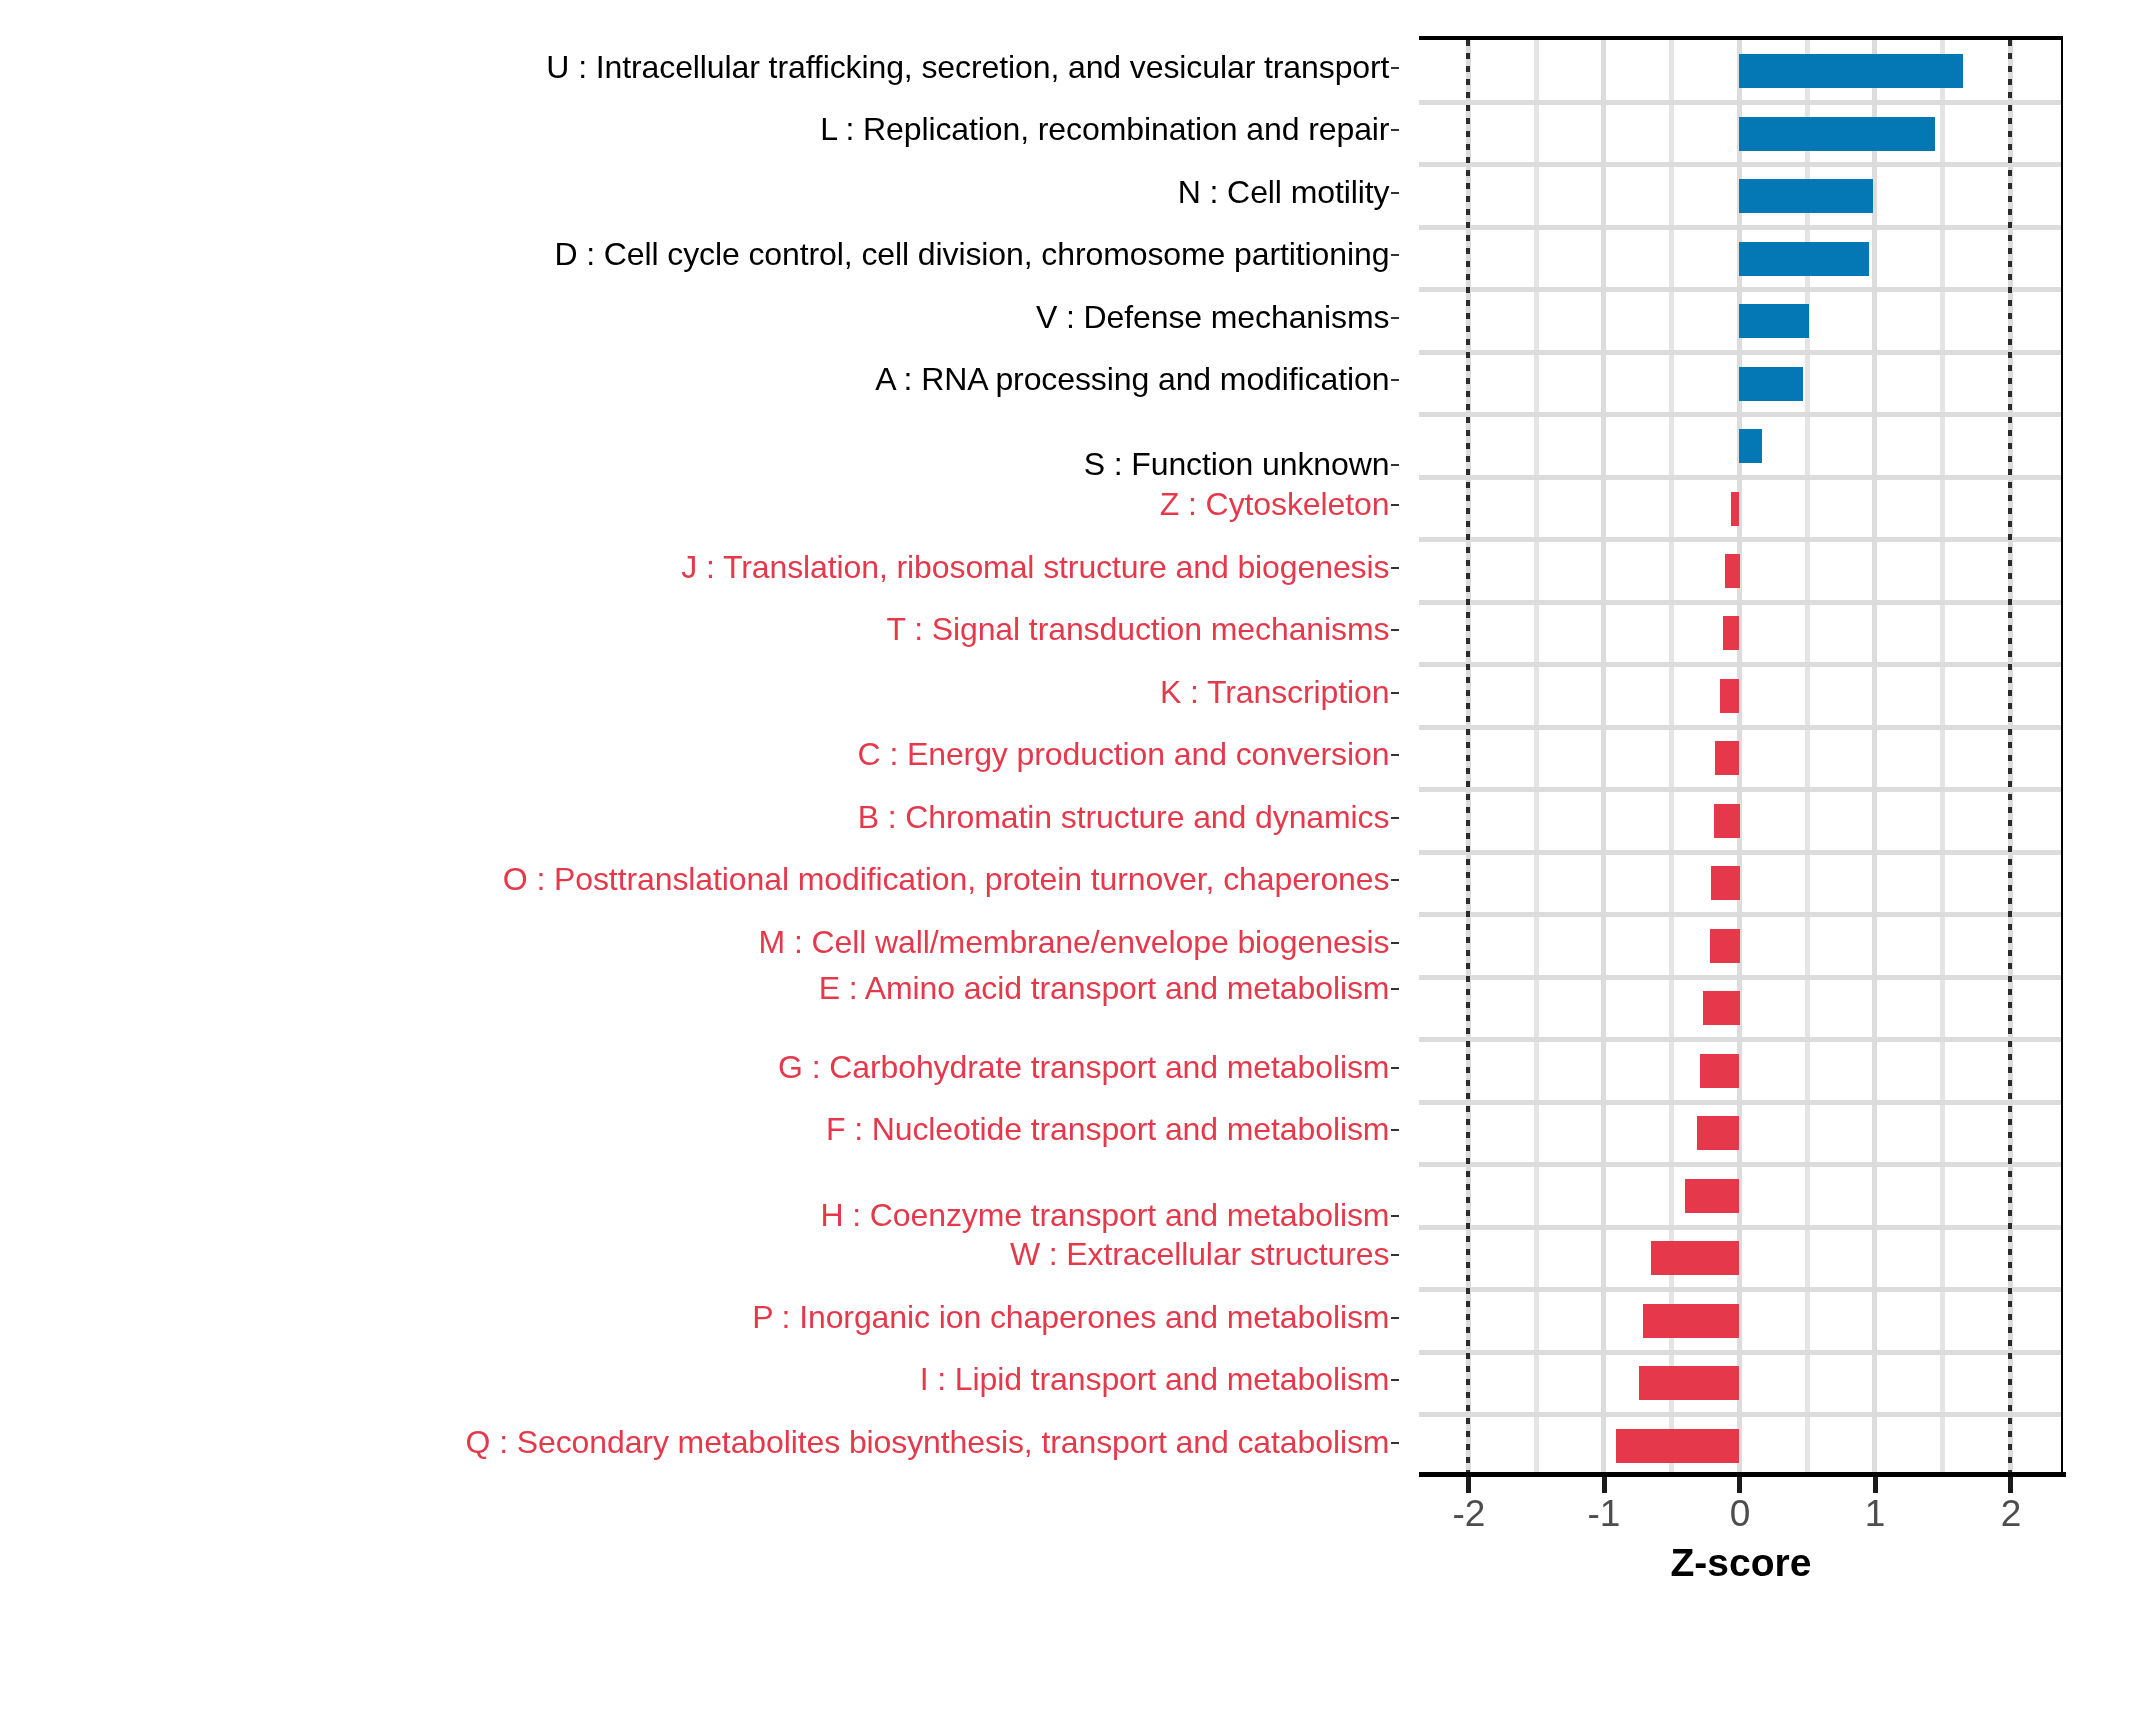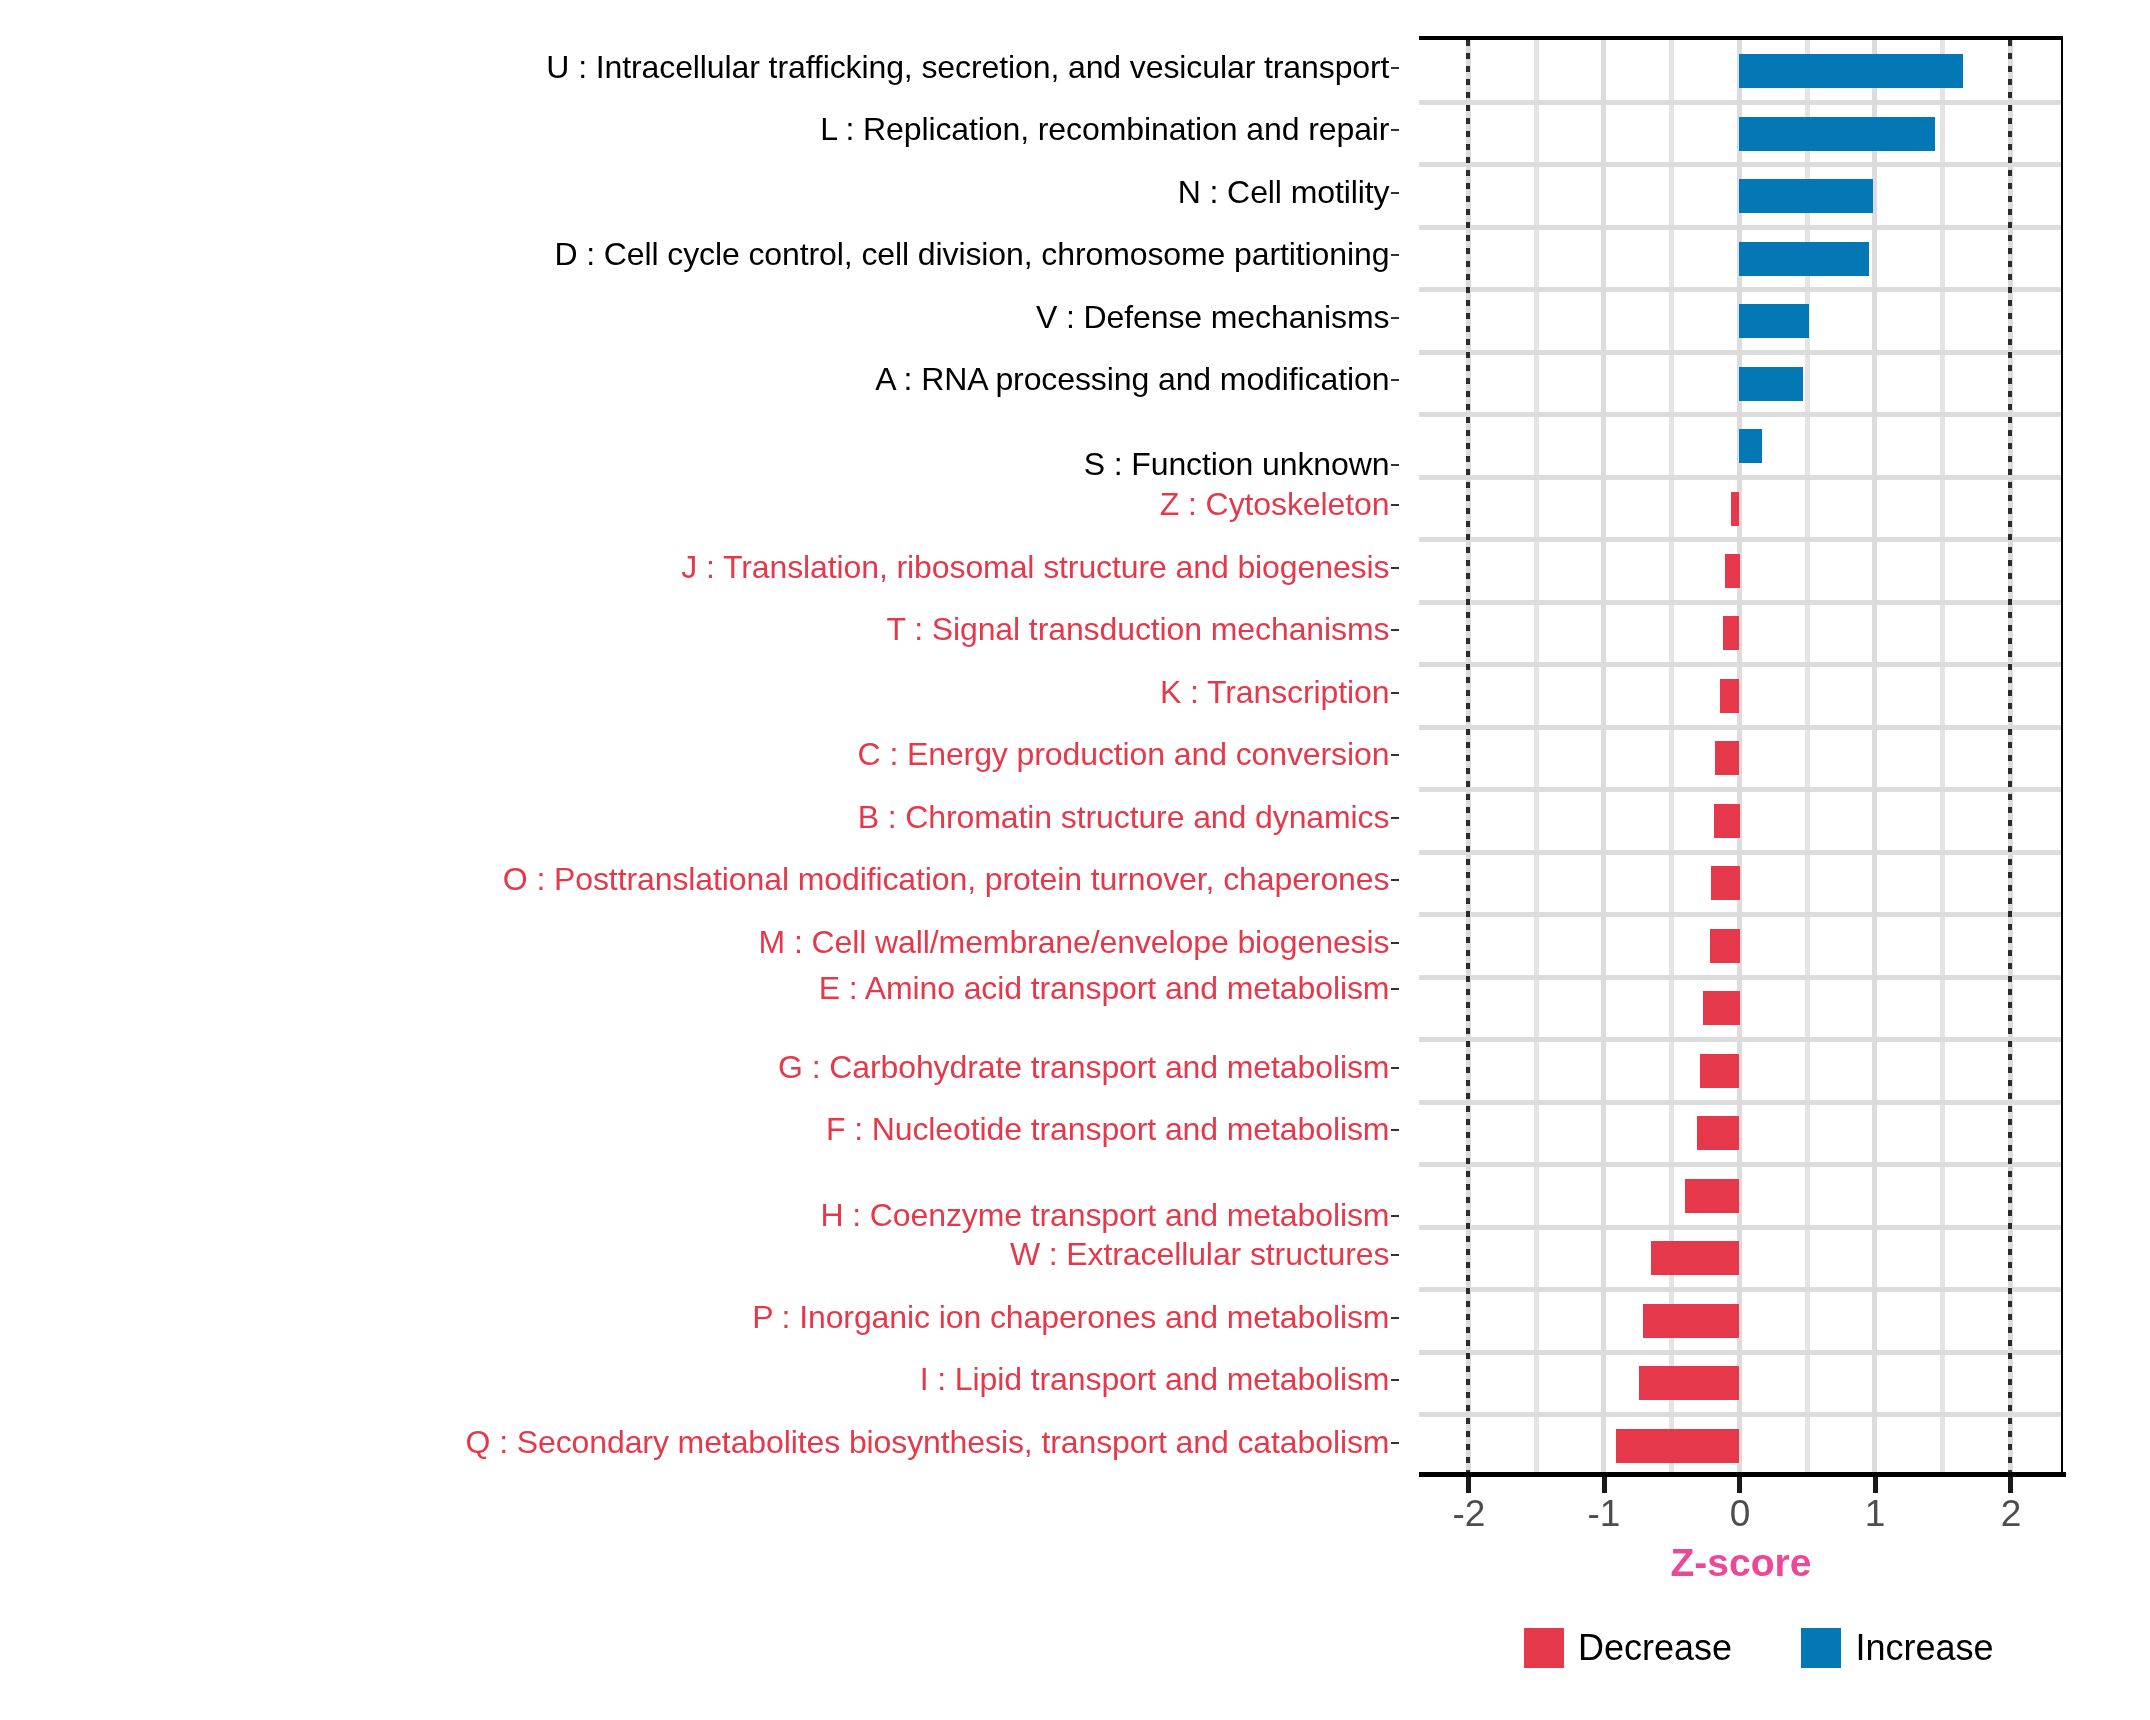--- a/index.html
+++ b/index.html
@@ -103,21 +103,21 @@
     font-size:37px;
     color:#4d4d4d;
   }
   #xaxis-title{
     position:absolute;
     left:1419px; top:1541px;
     width:644px;
     text-align:center;
     font-size:39px;
     font-weight:bold;
-    color:#ec4899;
+    color:#000000;
   }
 
   
   #legend{
     position:absolute;
     left:1419px; top:1627px;
     width:717px;
     display:flex; align-items:center; gap:18.6px;
     font-size:36px; color:#000000;
   }
@@ -295,27 +295,15 @@
       <div class="xtick" style="left: 1737px;"></div>
       <div class="xticklabel" style="left: 1740px;">0</div>
       <div class="xtick" style="left: 1873px;"></div>
       <div class="xticklabel" style="left: 1875px;">1</div>
       <div class="xtick" style="left: 2008px;"></div>
       <div class="xticklabel" style="left: 2011px;">2</div>
     </div>
 
   <div id="xaxis-title">Z-score</div>
 
-  <div id="legend">
-      <div style="width: 86px;"></div>
-      <div class="legend-item">
-        <span class="legend-swatch" style="background: rgb(229, 57, 75);"></span>
-        <span>Decrease</span>
-      </div>
-      <div class="legend-gap"></div>
-      <div class="legend-item">
-        <span class="legend-swatch" style="background: rgb(4, 120, 180);"></span>
-        <span>Increase</span>
-      </div>
-    </div>
 
 </div>
 
 
 </body></html>

